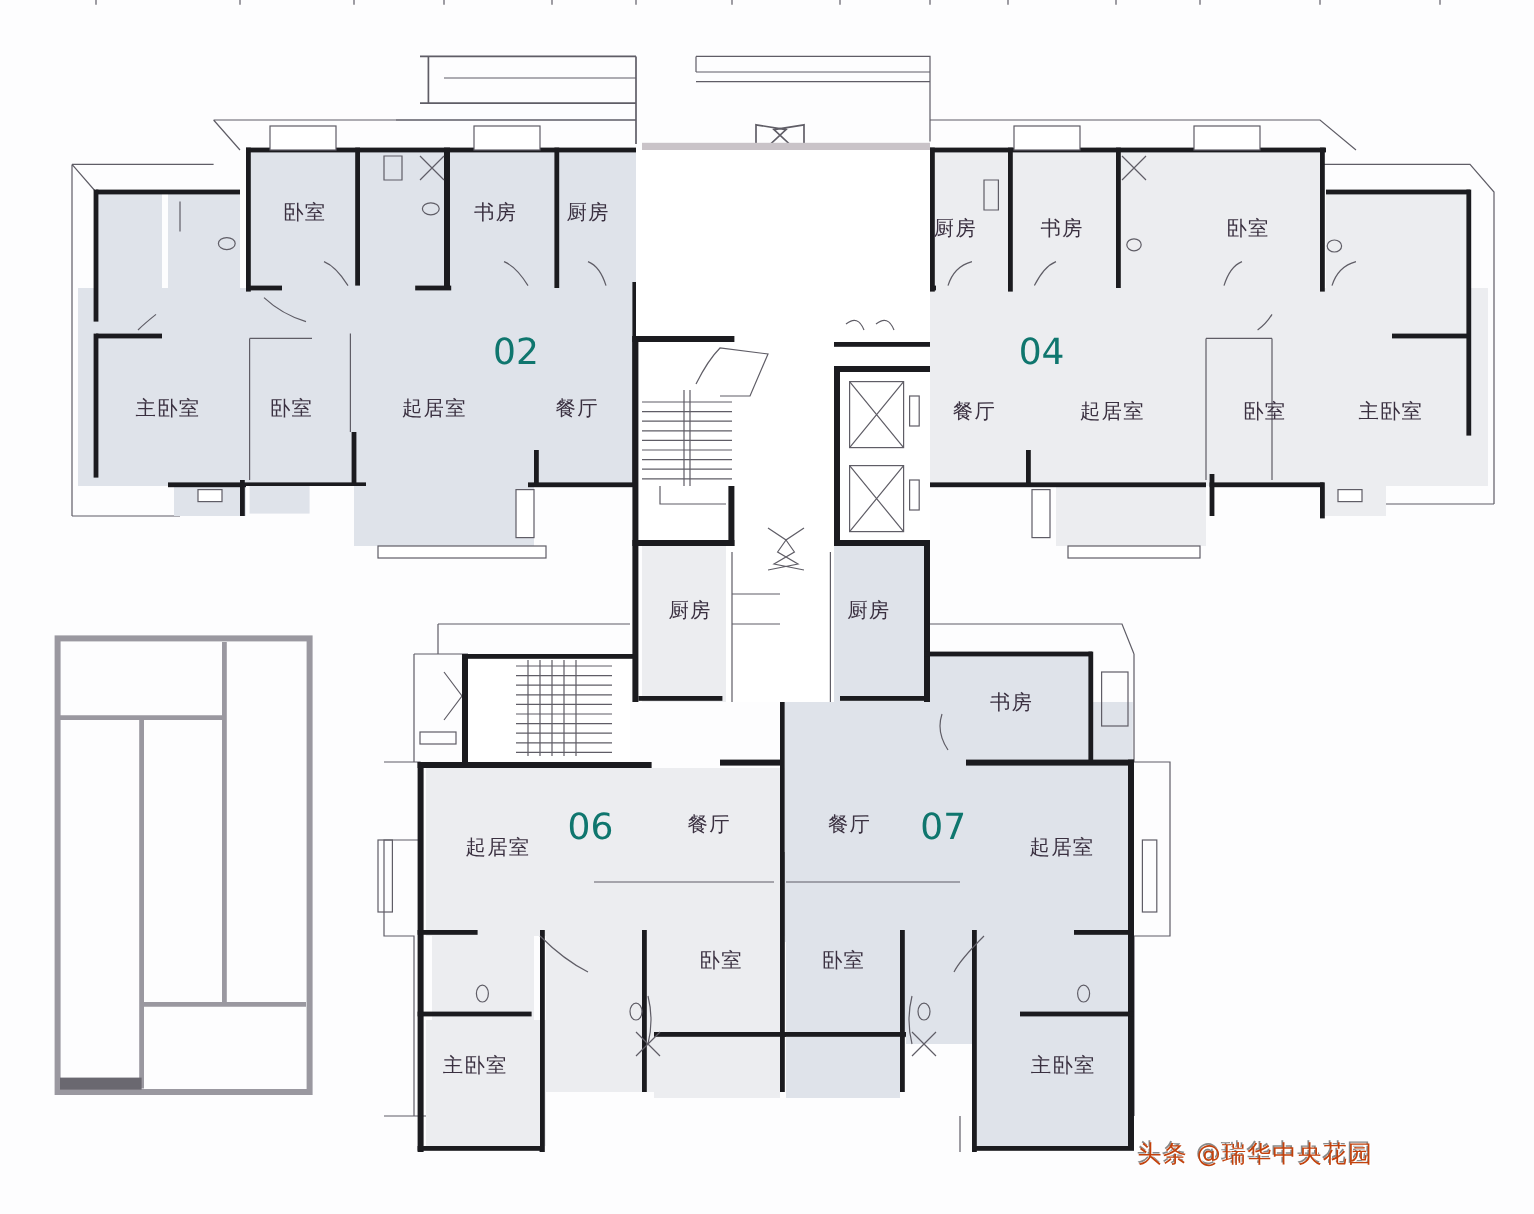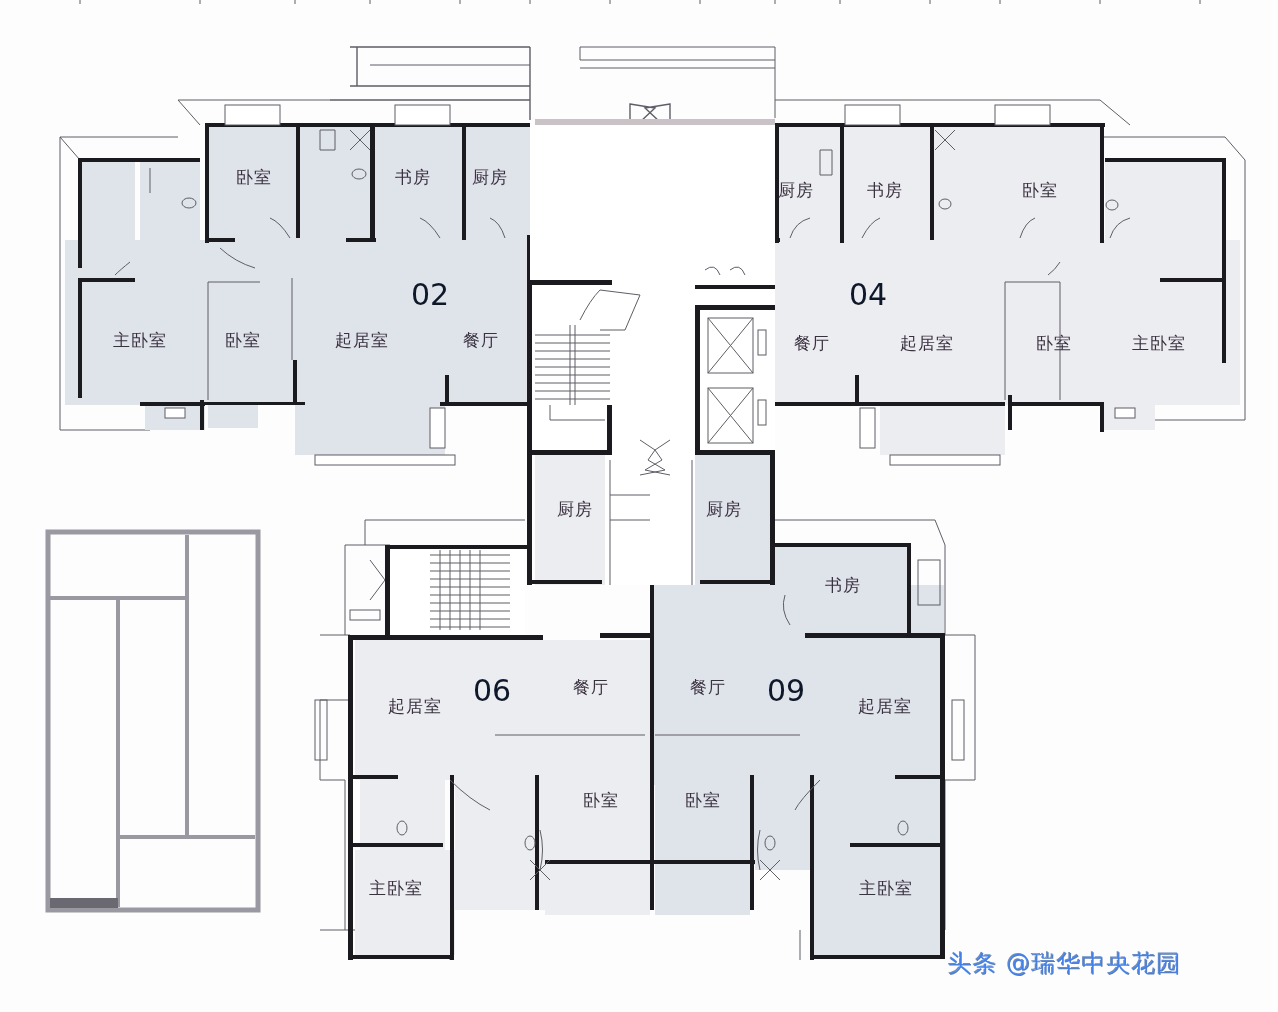--- a/index.html
+++ b/index.html
@@ -1,20 +1,20 @@
 <!DOCTYPE html>
 <html><head>
 <meta charset="utf-8">
 <style>
   html,body{margin:0;padding:0;background:#fdfdfe;}
   body{width:1278px;height:1012px;position:relative;overflow:hidden;font-family:"DejaVu Sans",sans-serif;}
   #plan{position:absolute;left:0;top:0;width:1278px;height:1012px;}
   .lbl{position:absolute;font-family:Liberation Serif, serif;font-size:17px;color:#3a3040;transform:translate(-50%,-50%);white-space:nowrap;letter-spacing:1px;}
-  .unit{position:absolute;font-family:"DejaVu Sans",sans-serif;font-size:30px;color:#0f172a;transform:translate(-50%,-50%);}
-  .wm{position:absolute;left:948px;top:948px;font-family:"DejaVu Sans",sans-serif;font-size:24px;color:#3b82f6;letter-spacing:1px;text-shadow:1px 1px 0 #fff,-1px -1px 0 #888;}
+  .unit{position:absolute;font-family:"DejaVu Sans",sans-serif;font-size:30px;color:#0f766e;transform:translate(-50%,-50%);}
+  .wm{position:absolute;left:948px;top:948px;font-family:"DejaVu Sans",sans-serif;font-size:20px;color:#c2410c;letter-spacing:1px;text-shadow:1px 1px 0 #fff,-1px -1px 0 #888;}
   .ticks{position:absolute;left:0;top:0;width:1278px;height:3px;}
 </style>
 </head>
 <body>
 
 <div class="ticks"></div>
 
 <svg id="plan" viewBox="0 0 1278 1012" xmlns="http://www.w3.org/2000/svg">
   <defs>
     <style>
@@ -217,21 +217,21 @@
   </g>
 
   <g>
     <path class="ln" d="M80 0 V4 M200 0 V4 M295 0 V4 M370 0 V4 M460 0 V4 M530 0 V4 M610 0 V4 M700 0 V4 M775 0 V4 M840 0 V4 M930 0 V4 M1000 0 V4 M1100 0 V4 M1200 0 V4"></path>
   </g>
 </svg>
 
 <div class="unit" style="left:430px;top:294px;">02</div>
 <div class="unit" style="left:868px;top:294px;">04</div>
 <div class="unit" style="left:492px;top:690px;">06</div>
-<div class="unit" style="left:786px;top:690px;">09</div>
+<div class="unit" style="left:786px;top:690px;">07</div>
 
 <div class="lbl" style="left:254px;top:177px;">卧室</div>
 <div class="lbl" style="left:413px;top:177px;">书房</div>
 <div class="lbl" style="left:490px;top:177px;">厨房</div>
 <div class="lbl" style="left:140px;top:340px;">主卧室</div>
 <div class="lbl" style="left:243px;top:340px;">卧室</div>
 <div class="lbl" style="left:362px;top:340px;">起居室</div>
 <div class="lbl" style="left:481px;top:340px;">餐厅</div>
 <div class="lbl" style="left:796px;top:190px;">厨房</div>
 <div class="lbl" style="left:885px;top:190px;">书房</div>

